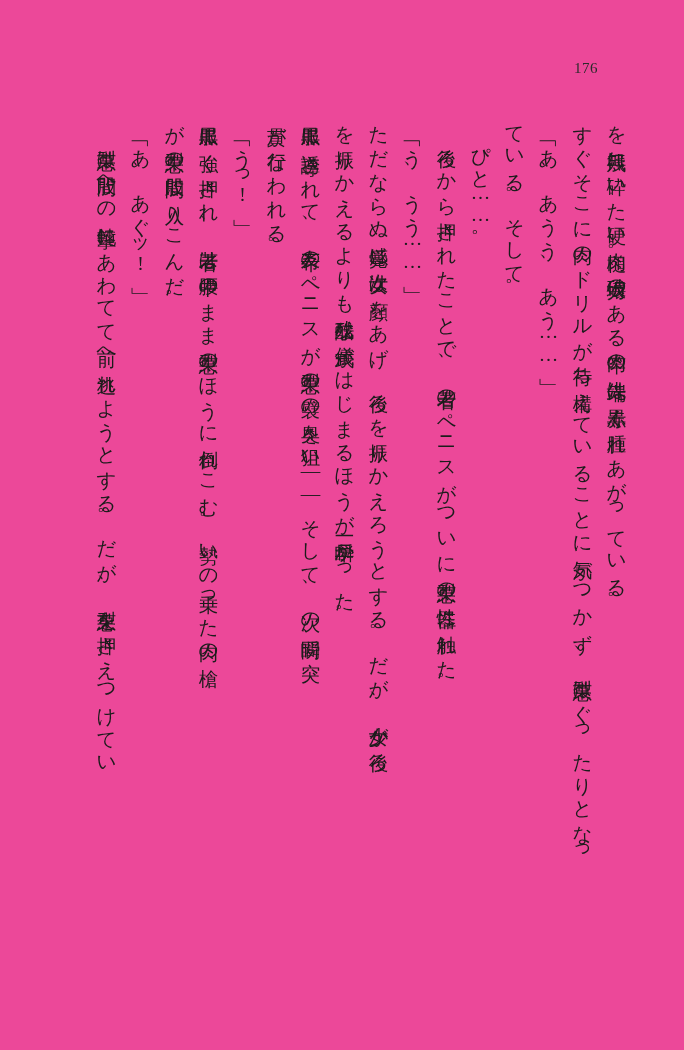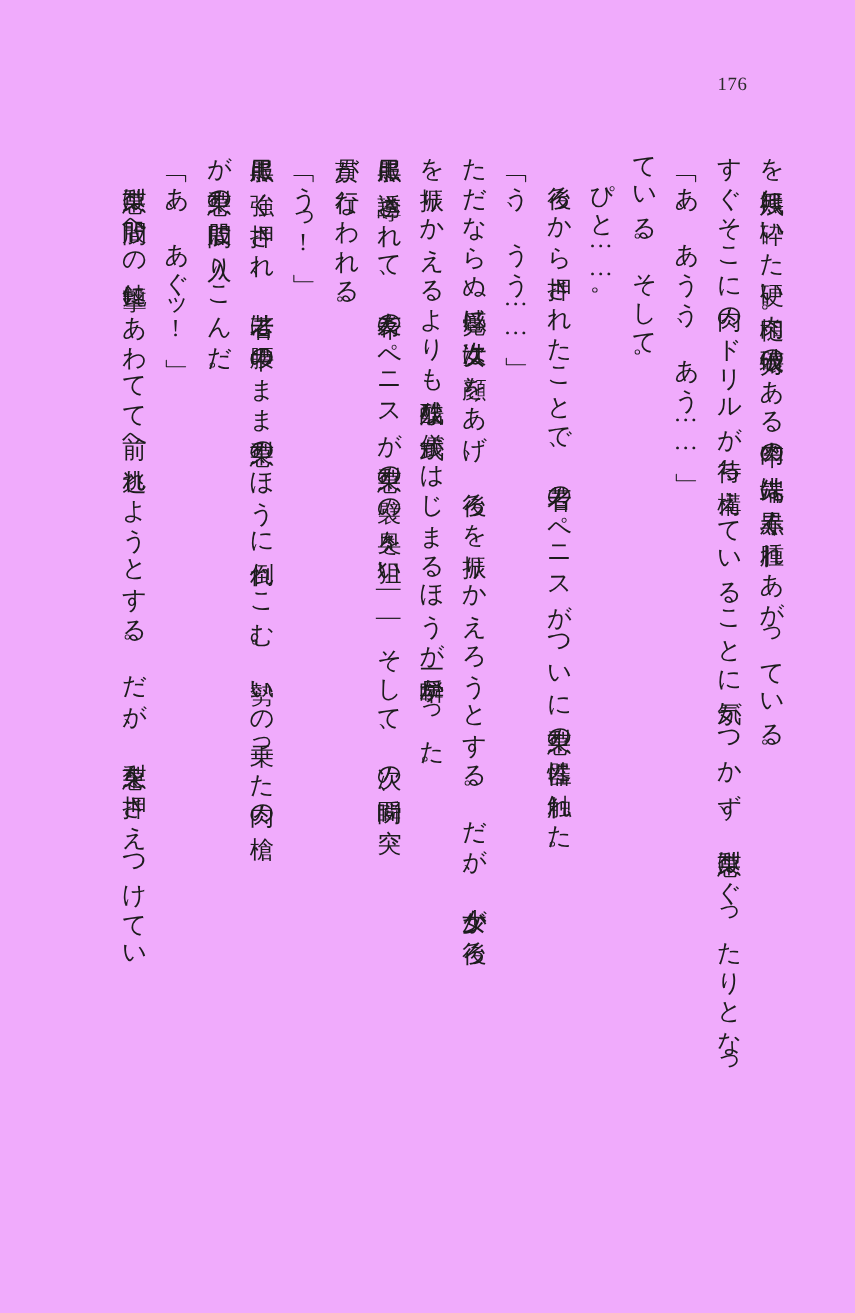--- a/index.html
+++ b/index.html
@@ -4,21 +4,21 @@
 <style>
   html, body {
     margin: 0;
     padding: 0;
     background: #ffffff;
   }
   .page {
     position: relative;
     width: 684px;
     height: 1050px;
-    background: #f0abfc;
+    background: #ec4899;
     overflow: hidden;
     font-family: "Liberation Serif", "DejaVu Serif", serif;
     color: #1a1a1a;
   }
   .page-number {
     position: absolute;
     top: 60px;
     right: 86px;
     font-size: 15px;
     letter-spacing: 0.5px;

